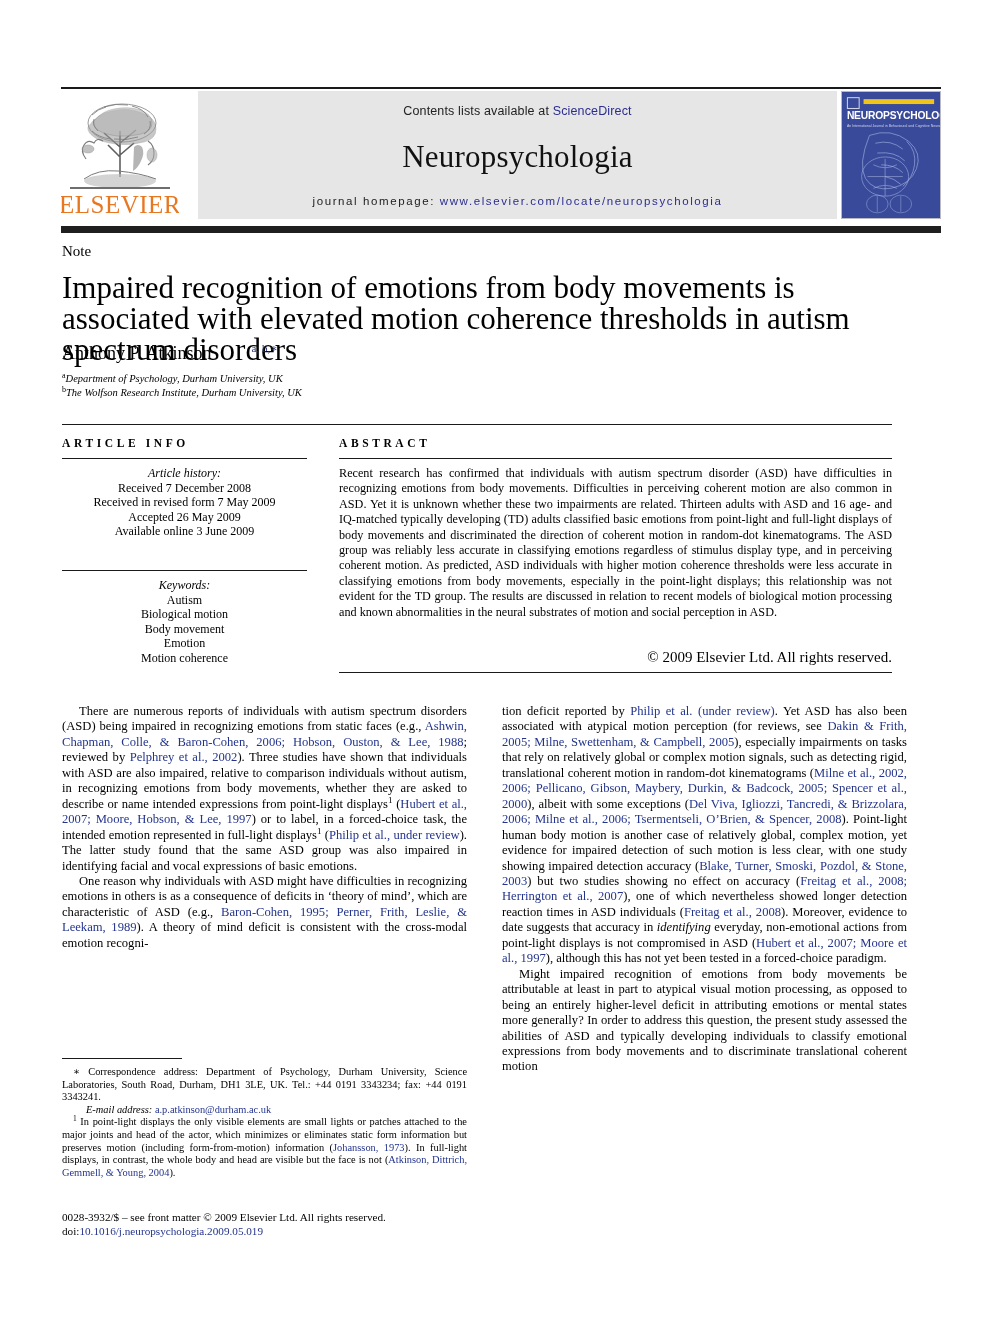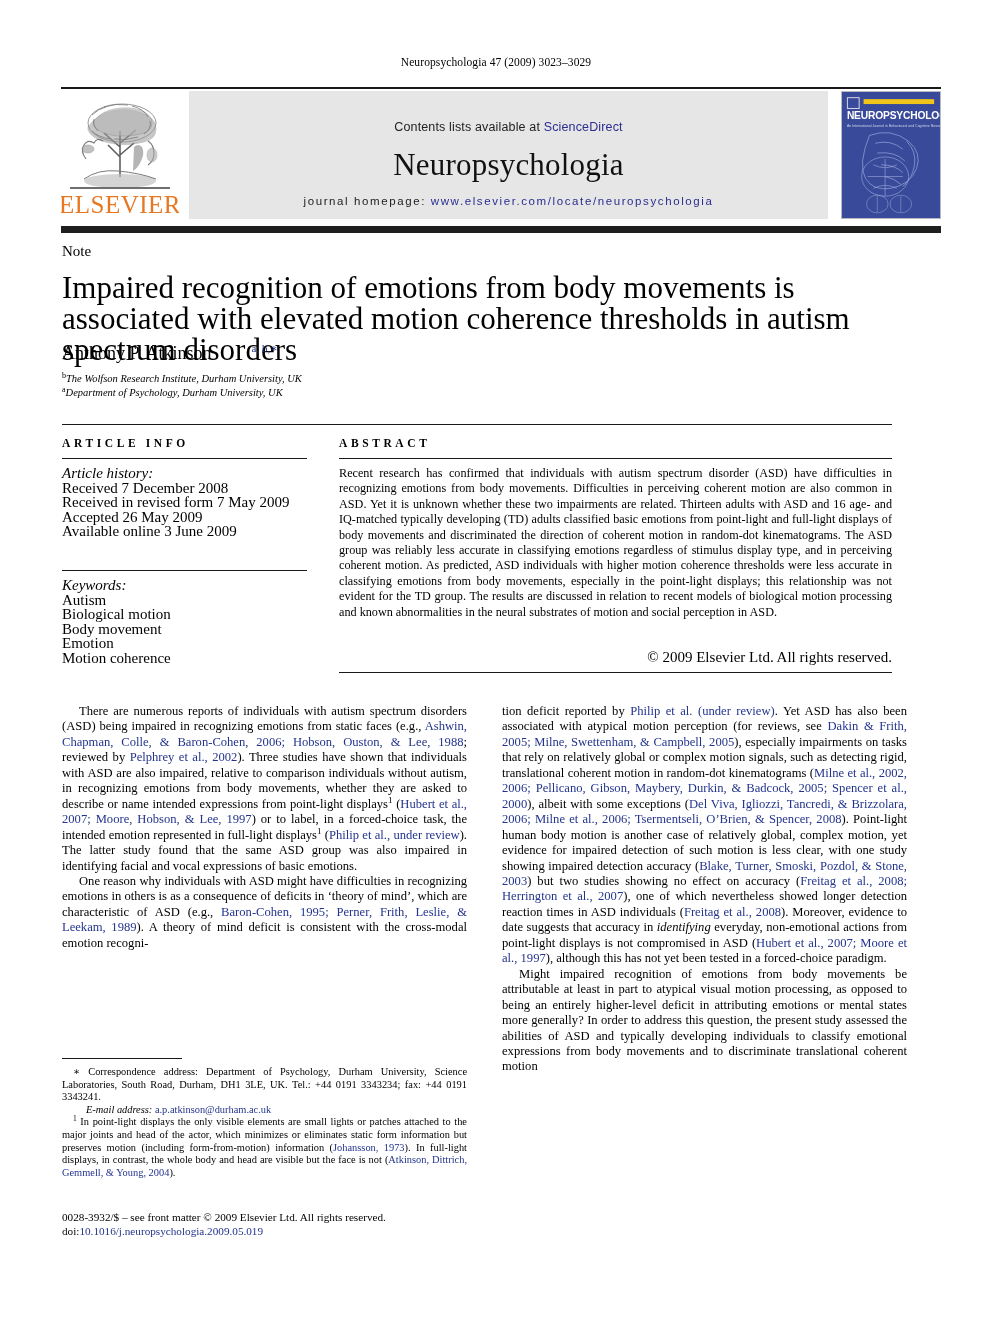--- a/index.html
+++ b/index.html
@@ -58,29 +58,29 @@
   .elsevier-word {
     font-family: "Liberation Serif", serif;
     font-size: 25px;
     color: #E87722;
     letter-spacing: .5px;
     line-height: 28px;
     margin-top: -2px;
   }
   .masthead-center {
     position: absolute;
-    left: 128px; top: 0;
+    left: 137px; top: 0;
     width: 639px; height: 128px;
     background: #e6e6e6;
     display: flex;
     flex-direction: column;
     align-items: center;
     justify-content: space-between;
     box-sizing: border-box;
-    padding: 29px 0 12px 0;
+    padding: 13px 0 12px 0;
   }
   .contents-line {
     font-family: "Liberation Sans", sans-serif;
     font-size: 12.5px;
     color: #222;
     letter-spacing: .15px;
   }
   .contents-line .sd { color: #2b2e8f; }
   .journal-name {
     font-family: "Liberation Serif", serif;
@@ -164,22 +164,23 @@
     position: absolute;
     left: 339px; top: 437px;
     width: 553px;
   }
   .col-rule {
     height: 1px;
     background: #1a1a1a;
     margin: 9px 0 7px 0;
   }
   .hist, .kw {
-    font-size: 15px;
+    font-size: 12px;
     line-height: 14.6px;
+    text-align: center;
   }
   .hist .it, .kw .it { font-style: italic; }
   .kwblock { margin-top: 31px; }
   .abs-text {
     font-size: 12.2px;
     line-height: 15.4px;
     text-align: justify;
   }
   .abs-copy {
     font-size: 15px;
@@ -244,21 +245,20 @@
     font-size: 11.2px;
     line-height: 14.2px;
   }
   .imprint .doi { color: #23348c; }
 </style>
 </head>
 <body>
 
 <div class="page">
 
-  <div class="runhead">Neuropsychologia 47 (2009) 3023–3029</div>
 
   <div class="masthead-rule"></div>
 
   <div class="masthead">
 
     <div class="elsevier-logo">
       <svg class="elsevier-tree" viewBox="0 0 112 96" aria-hidden="true">
         <g fill="#6e6e6e" stroke="#6e6e6e" stroke-width="0.5">
           <ellipse cx="58" cy="26" rx="34" ry="19" fill="none" stroke-width="0.7"></ellipse>
           <path d="M56 80 L56 34 M56 50 L40 36 M56 46 L72 33 M56 60 L44 48 M56 58 L70 46" stroke="#5f5f5f" stroke-width="1.6" fill="none"></path>
@@ -323,22 +323,22 @@
   </div>
 
   <div class="thickbar"></div>
 
   <div class="note-label">Note</div>
   <div class="title">Impaired recognition of emotions from body movements is associated with elevated motion coherence thresholds in autism spectrum disorders</div>
   <div class="authors">
     <span>Anthony P. Atkinson</span><sup>a, b,∗</sup>
   </div>
   <div class="affil">
+    <div><sup>a</sup><span>Department of Psychology, Durham University, UK</span></div>
     <div><sup>b</sup><span>The Wolfson Research Institute, Durham University, UK</span></div>
-    <div><sup>a</sup><span>Department of Psychology, Durham University, UK</span></div>
   </div>
 
   <div class="rule-thin" style="left:62px; top:424px; width:830px; height:1px;"></div>
 
   <div class="info-col">
     <div class="sec-head">ARTICLE INFO</div>
     <div class="col-rule"></div>
     <div class="hist">
       <div class="it">Article history:</div>
       <div>Received 7 December 2008</div>

